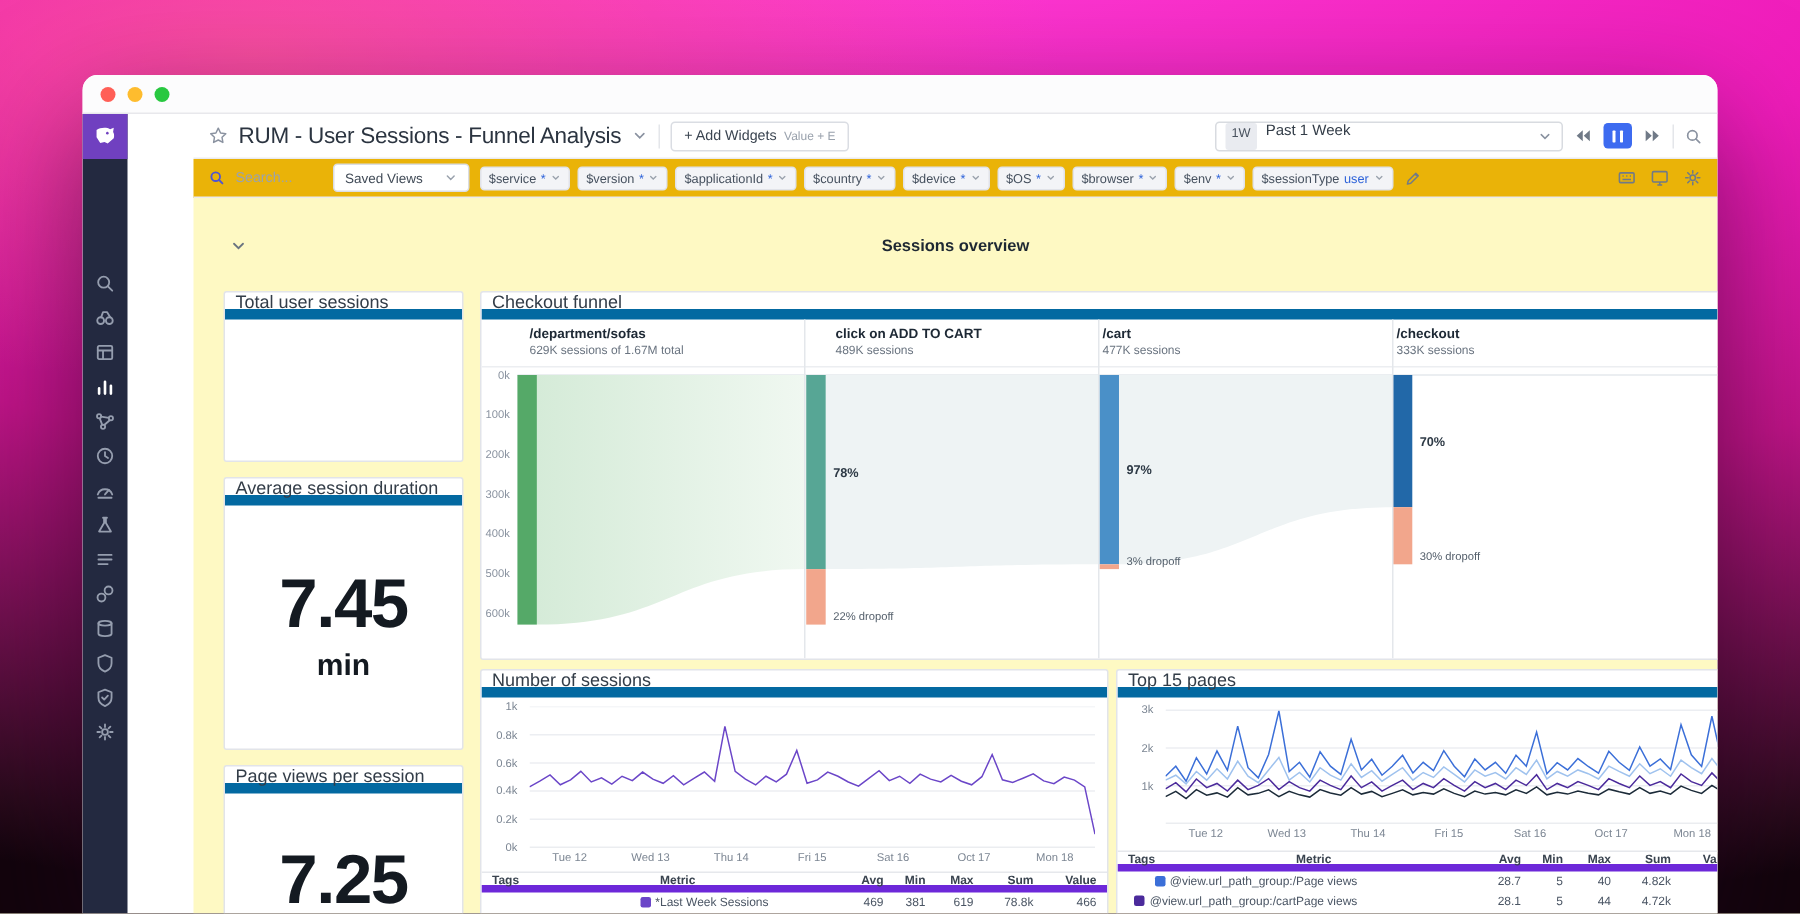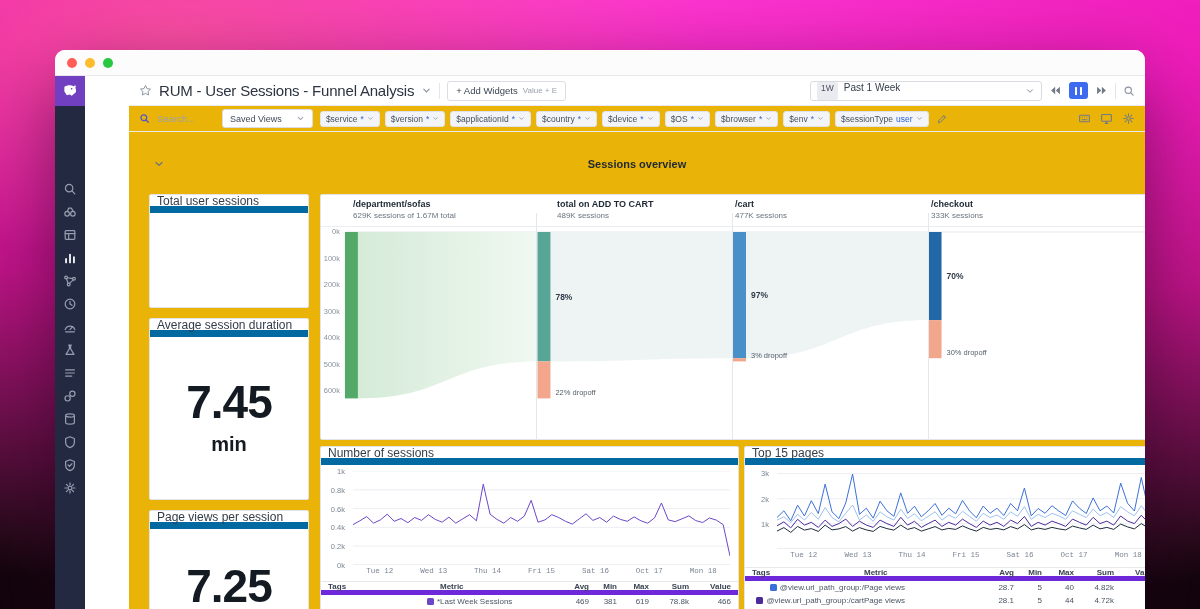--- a/index.html
+++ b/index.html
@@ -52,21 +52,21 @@
   .savedviews { display:flex; align-items:center; gap:14px; border:1px solid #dadde3; border-radius:3px; height:19px; padding:0 7px; font-size:9px; color:#414b57; cursor:pointer; background:#fff; }
   .pills { display:flex; align-items:center; gap:5px; flex-wrap:nowrap; }
   .pill { display:inline-flex; align-items:center; gap:3px; padding:2px 5px; background:#f3f4f7; border:1px solid #e1e3e9; border-radius:3px; font-size:8.5px; cursor:pointer; white-space:nowrap; }
   .pill .pn { color:#45505e; }
   .pill .pv { color:#2d62d9; }
   .pill .pc { color:#9aa2ad; display:flex; }
   .tb-right { display:flex; align-items:center; gap:9px; margin-left:auto; }
   .tb-ic { color:#707a87; display:flex; align-items:center; cursor:pointer; }
 
   
-  .dashboard { flex:1; position:relative; background:#eab308; overflow:hidden; }
+  .dashboard { flex:1; position:relative; background:#fef9c3; overflow:hidden; }
   .section-hdr { position:absolute; top:20px; left:0; right:0; height:24px; display:flex; align-items:center; justify-content:center; }
   .section-hdr .chev { position:absolute; left:24px; color:#6a7480; display:flex; cursor:pointer; }
   .section-title { font-size:11px; font-weight:700; color:#1e2833; }
 
   .widget { position:absolute; background:#fff; border:1px solid #e2e4e9; border-radius:2px; overflow:hidden; }
   .w-hdr { height:18px; display:flex; align-items:center; padding:0 7px; font-size:12px; color:#333d48; border-bottom:7px solid #0369a1; white-space:nowrap; }
 
   #w-total { left:20px; top:62px; width:160px; height:114px; }
   #w-avg   { left:20px; top:186px; width:160px; height:182px; }
   #w-pv    { left:20px; top:378px; width:160px; height:140px; }
@@ -89,21 +89,21 @@
   .lc-wrap { position:relative; }
   #w-ns .lc-wrap { height:112px; }
   #w-tp .lc-wrap { height:98px; }
   .lc-plot { position:absolute; left:32px; right:8px; top:6px; }
   #ns-plot { height:94px; } #tp-plot { height:78px; }
   .lc-ylab { position:absolute; left:0; top:6px; width:28px; font-size:7.5px; color:#7c8693; }
   #ns-ylab { height:94px; } #tp-ylab { height:78px; }
   .lc-ylab span { position:absolute; right:4px; transform:translateY(-50%); }
   .lc-xlab { position:absolute; left:32px; right:8px; height:10px; font-size:7.5px; color:#7c8693; }
   #ns-xlab { top:102px; } #tp-xlab { top:86px; }
-  .lc-xlab span { position:absolute; transform:translateX(-50%); white-space:nowrap;font-family:Liberation Mono, monospace; }
+  .lc-xlab span { position:absolute; transform:translateX(-50%); white-space:nowrap; }
 
   .tbl { border-top:1px solid #e6e8ec; font-size:8px; color:#4a5564; margin-top:4px; }
   .trow { display:grid; grid-template-columns:112px 1fr 34px 28px 32px 40px 42px; height:13px; align-items:center; padding:0 7px; }
   .trow.thead { color:#39434f; font-weight:bold; border-bottom:5px solid #6d28d9; }
   .trow .num { text-align:right; }
   .trow .tag { white-space:nowrap; overflow:hidden; text-overflow:ellipsis;text-align:right; }
   .trow .met { white-space:nowrap; overflow:hidden; text-overflow:ellipsis; }
   .sw { display:inline-block; width:7px; height:7px; border-radius:1.5px; margin-right:3px; vertical-align:-1px; }
 </style>
 </head>
@@ -408,27 +408,28 @@
           <div class="bignum">7.45</div>
           <div class="unit">min</div>
         </div>
 
         <div class="widget" id="w-pv">
           <div class="w-hdr">Page views per session</div>
           <div class="bignum">7.25</div>
         </div>
 
         <div class="widget" id="w-funnel">
+          <div class="w-hdr">Checkout funnel</div>
           <div id="funnel-steps">
               <div class="fstep" style="left: 32px;">
                 <div class="fl">/department/sofas</div>
                 <div class="fs">629K sessions of 1.67M total</div>
               </div>
               <div class="fstep" style="left: 236px;">
-                <div class="fl">total on ADD TO CART</div>
+                <div class="fl">click on ADD TO CART</div>
                 <div class="fs">489K sessions</div>
               </div>
               <div class="fstep" style="left: 414px;">
                 <div class="fl">/cart</div>
                 <div class="fs">477K sessions</div>
               </div>
               <div class="fstep" style="left: 610px;">
                 <div class="fl">/checkout</div>
                 <div class="fs">333K sessions</div>
               </div>

